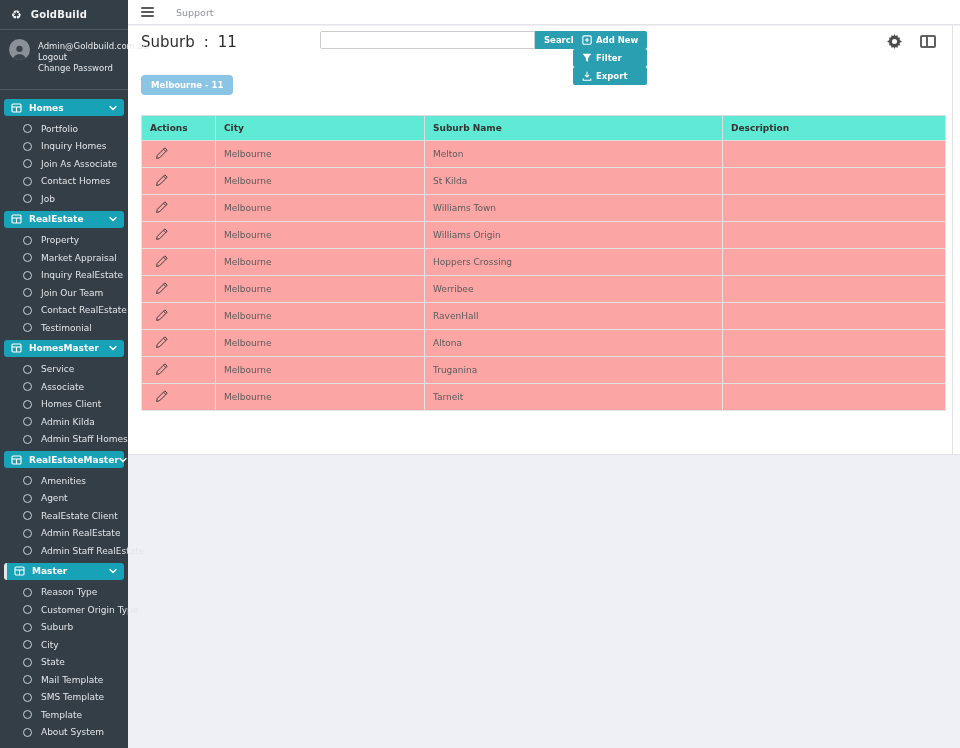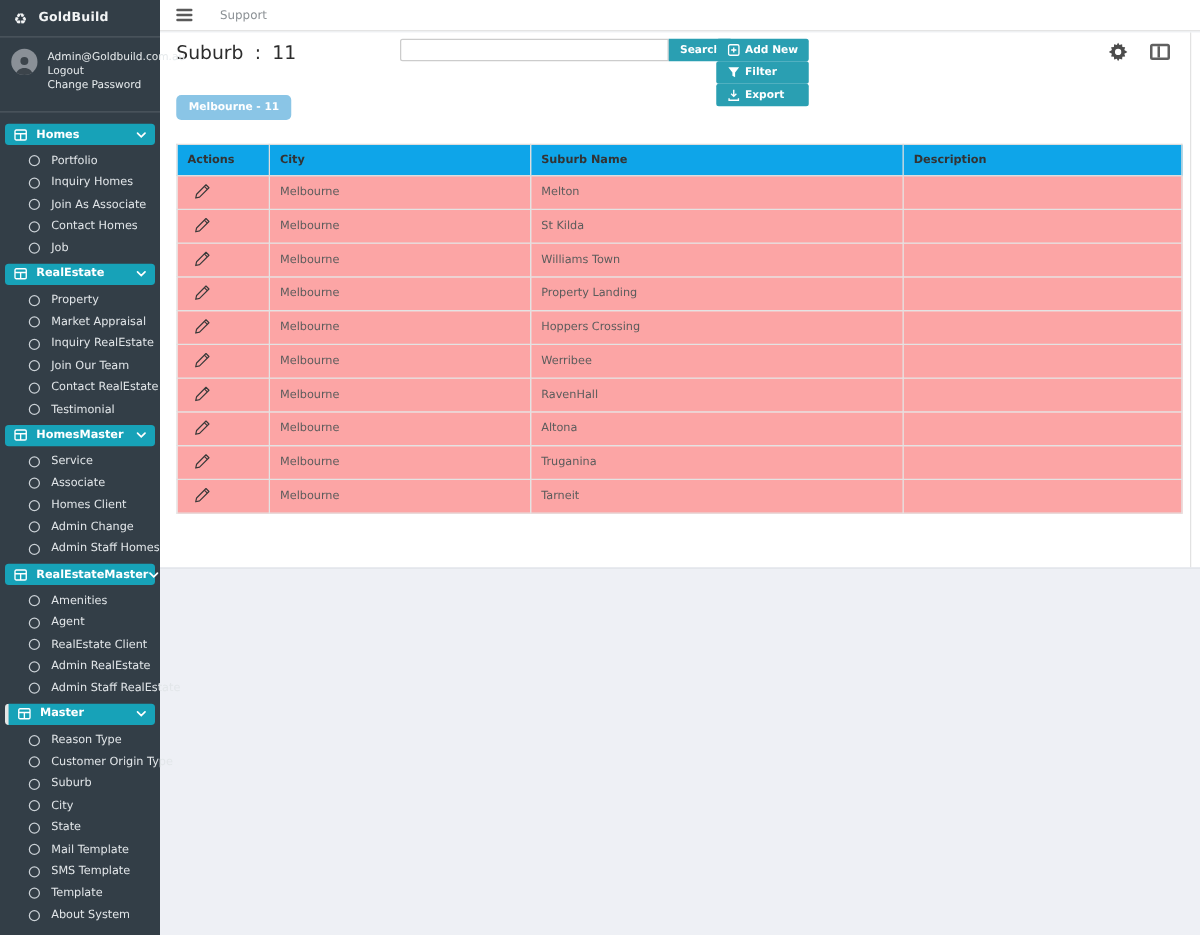--- a/index.html
+++ b/index.html
@@ -56,21 +56,21 @@
   .icon-btn { cursor:pointer; display:flex; align-items:center; }
   .cols-icon { width:16px; height:13px; border:2px solid #606060; border-radius:2px; position:relative; }
   .cols-icon:before { content:""; position:absolute; left:4px; top:0; bottom:0; width:2px; background:#606060; }
   .badge-row { padding:11px 13px 0 13px; }
   .chip { display:inline-block; background:#8ac5e6; color:#fff; font-size:8.5px; font-weight:bold;
     padding:5px 10px; border-radius:4px; cursor:pointer; }
   
   .tbl-wrap { position:absolute; left:13px; right:14px; top:89px; }
   table { width:100%; border-collapse:collapse; }
   th { border:1px solid #ddd; font-size:9px; font-weight:bold; color:#333;
-    text-align:left; padding:7px 8px; height:24px; background:#0ea5e9; }
+    text-align:left; padding:7px 8px; height:24px; background:#5eead4; }
   td { border:1px solid #e3e3e3; font-size:9px; color:#5c5c5c; padding:4px 8px; height:27px; background:#fca5a5; }
   td.act { padding-left:13px; }
   .col-actions { width:74px; } .col-city { width:209px; } .col-suburb { width:298px; }
   .pencil { cursor:pointer; display:inline-flex; }
   .footer-bg { position:absolute; left:128px; top:454px; width:832px; height:294px; background:#eef0f5;
     border-top:1px solid #e0e2e8; }
 </style>
 </head>
 <body>
 
@@ -201,21 +201,21 @@
     <span class="item-label">Associate</span>
   </div>
 
   <div class="nav-item">
     <span class="ring"></span>
     <span class="item-label">Homes Client</span>
   </div>
 
   <div class="nav-item">
     <span class="ring"></span>
-    <span class="item-label">Admin Change</span>
+    <span class="item-label">Admin Kilda</span>
   </div>
 
   <div class="nav-item">
     <span class="ring"></span>
     <span class="item-label">Admin Staff Homes</span>
   </div>
 </div>
   </div>
 
   <div class="section">
@@ -443,21 +443,21 @@
   <tr class="data-row">
     <td class="act">
       <span class="pencil">
         <svg width="14" height="14" viewBox="0 0 16 16" fill="none" stroke="#3a3a3a" stroke-width="1.1" stroke-linejoin="round">
           <path d="M11.2 2.1l2.7 2.7L5.3 13.4l-3.5.8.8-3.5z"></path>
           <path d="M9.7 3.6l2.7 2.7"></path>
         </svg>
       </span>
     </td>
     <td class="cell-city">Melbourne</td>
-    <td class="cell-suburb">Property Landing</td>
+    <td class="cell-suburb">Williams Origin</td>
     <td class="cell-desc"></td>
   </tr>
 
   <tr class="data-row">
     <td class="act">
       <span class="pencil">
         <svg width="14" height="14" viewBox="0 0 16 16" fill="none" stroke="#3a3a3a" stroke-width="1.1" stroke-linejoin="round">
           <path d="M11.2 2.1l2.7 2.7L5.3 13.4l-3.5.8.8-3.5z"></path>
           <path d="M9.7 3.6l2.7 2.7"></path>
         </svg>

